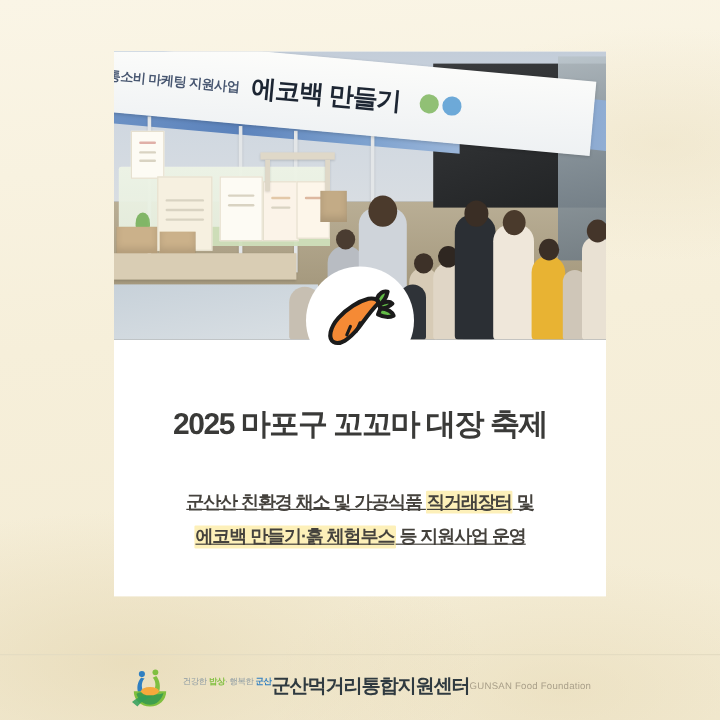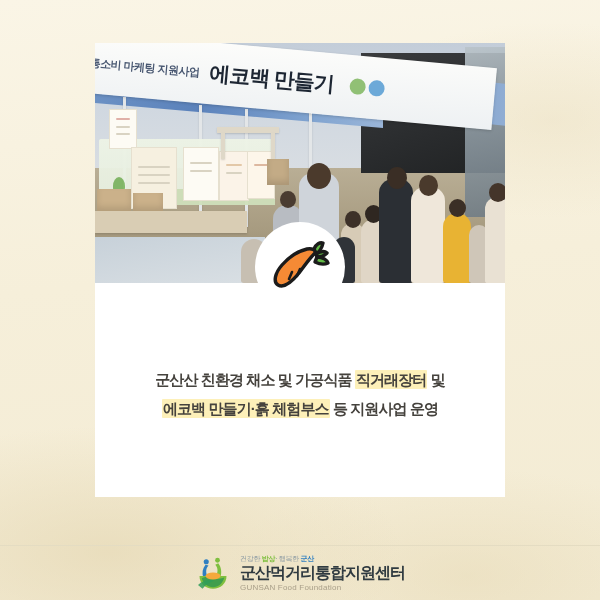--- a/index.html
+++ b/index.html
@@ -92,31 +92,31 @@
   .text-block{position:absolute;left:0;top:240px;width:410px;padding-top:52px;box-sizing:border-box;text-align:center;}
   .title{
     font-size:25px;line-height:1.55;color:#3a3a38;font-weight:700;
     letter-spacing:-1.2px;margin:0;
   }
   .title .l2{display:block;}
   .subtitle{
     margin:30px 0 0 0;font-size:15px;line-height:1.95;color:#45423d;
     font-weight:700;letter-spacing:-.9px;
   }
-  .subtitle .l{display:block;}
+  .subtitle .l{display:block;text-decoration:underline;}
   mark.hl{background:#fdf0b9;color:#45423d;padding:1px 1px;border-radius:1px;}
 
   
   .divider{position:absolute;left:0;top:545px;width:600px;height:1px;background:#e4dcc2;}
   .footer{
     position:absolute;left:0;top:546px;width:600px;height:54px;
     display:flex;align-items:center;justify-content:center;gap:9px;
   }
   .brand-mark{width:36px;height:36px;flex:0 0 36px;}
-  .brand-text{display:flex;flex-direction:column;justify-content:center;line-height:1;}
+  .brand-text{display:flex;justify-content:center;line-height:1;}
   .brand-tag{font-size:7px;color:#8c9aa3;letter-spacing:-.3px;margin-bottom:3px;white-space:nowrap;}
   .brand-tag b.g{color:#7fbf3f;}
   .brand-tag b.b{color:#2f7fc1;}
   .brand-name{font-size:16px;font-weight:800;color:#2f3a40;letter-spacing:-1px;white-space:nowrap;}
   .brand-en{font-size:8px;color:#a99f89;letter-spacing:.2px;margin-top:3px;white-space:nowrap;}
 </style>
 </head>
 <body>
 
 <div class="page">
@@ -212,20 +212,21 @@
         <span class="banner-big">에코백 만들기</span>
         <span class="banner-logos">
           <span class="blogo"></span>
           <span class="blogo b2"></span>
         </span>
       </div>
     </div>
 
     <div class="text-block">
       <h1 class="title">
+        <span>2025 마포구 꼬꼬마 대장 축제</span>
       </h1>
       <p class="subtitle">
         <span class="l"><span>군산산 친환경 채소 및 가공식품 </span><mark class="hl">직거래장터</mark><span> 및</span></span>
         <span class="l"><mark class="hl">에코백 만들기·흙 체험부스</mark><span> 등 지원사업 운영</span></span>
       </p>
     </div>
   </div>
 
   <div class="carrot-badge">
     <svg width="62" height="52" viewBox="0 0 62 52" aria-hidden="true">

